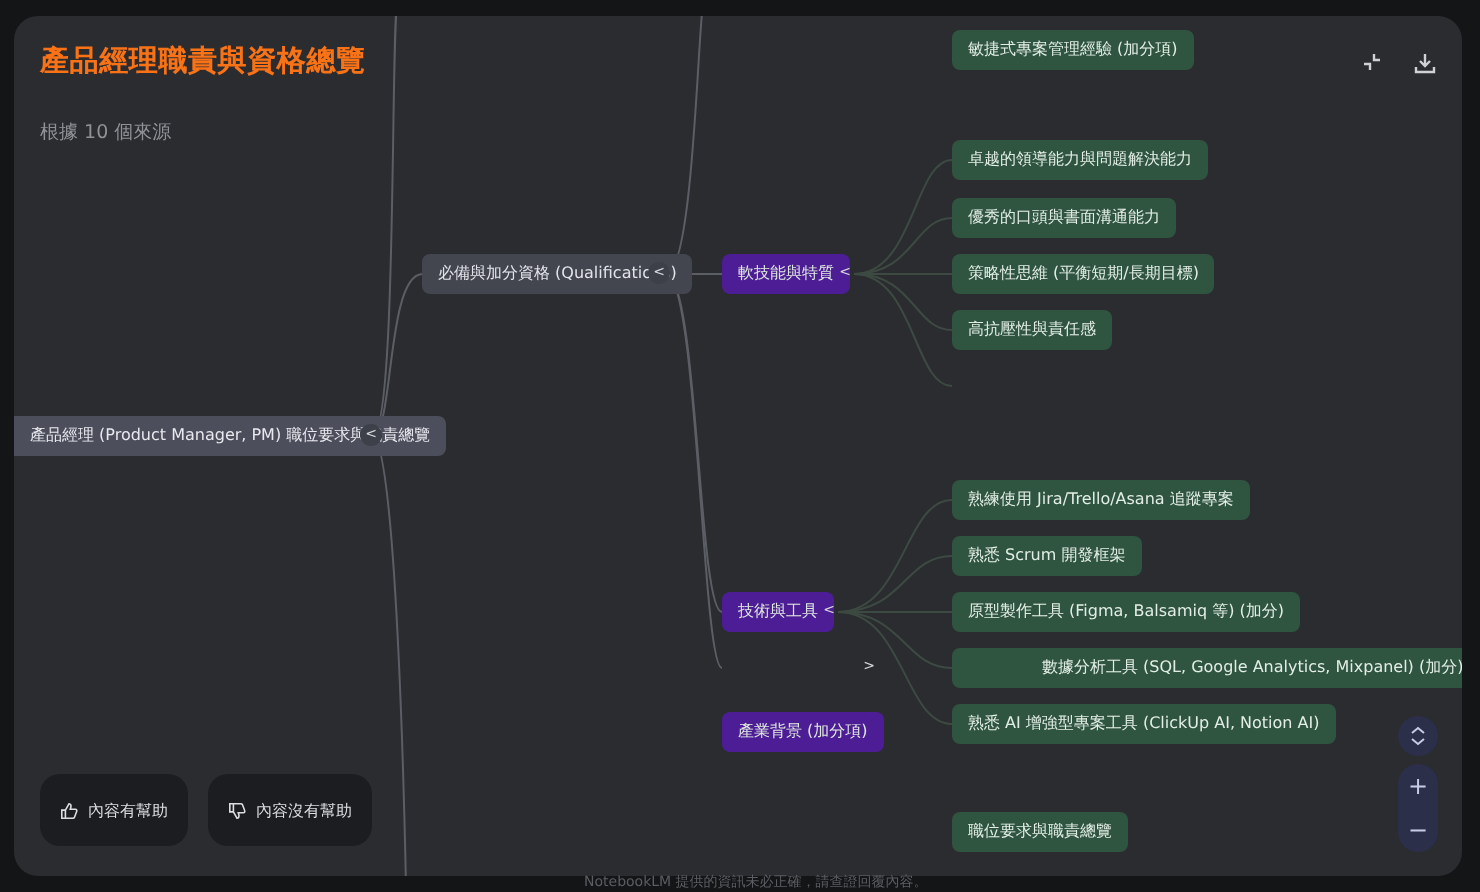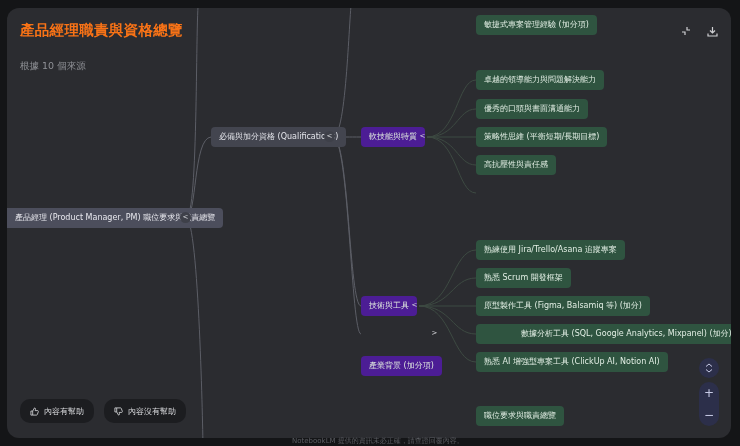--- a/index.html
+++ b/index.html
@@ -29,21 +29,21 @@
     .node.lvl2 { background:#4c1d95; color:#dfe8df; }
     .node.leaf { background:#2f5440; color:#e2eee4; }
     .toggle {
       position:absolute; width:11px; height:11px; border-radius:50%;
       background:#3e4049; color:#d7d8dc; font-size:7px; line-height:11px;
       text-align:center; cursor:pointer;
     }
     .toggle.plain { background:transparent; }
     .feedback { position:absolute; left:13px; bottom:15px; display:flex; gap:10px; z-index:5; }
     .fb-btn {
-      height:24px; padding:0 10px; border-radius:10px; background:#1c1d20;
+      height:36px; padding:0 10px; border-radius:10px; background:#1c1d20;
       display:flex; align-items:center; gap:5px; color:#dcdde0; font-size:8px; cursor:pointer;
     }
     .fit-btn {
       position:absolute; right:12px; top:350px; width:20px; height:20px; border-radius:10px;
       background:#2c2f4a; display:flex; align-items:center; justify-content:center; cursor:pointer;
     }
     .zoom-pill {
       position:absolute; right:12px; top:374px; width:20px; height:44px; border-radius:10px;
       background:#2c2f4a; display:flex; flex-direction:column; align-items:center; justify-content:space-around;
     }

